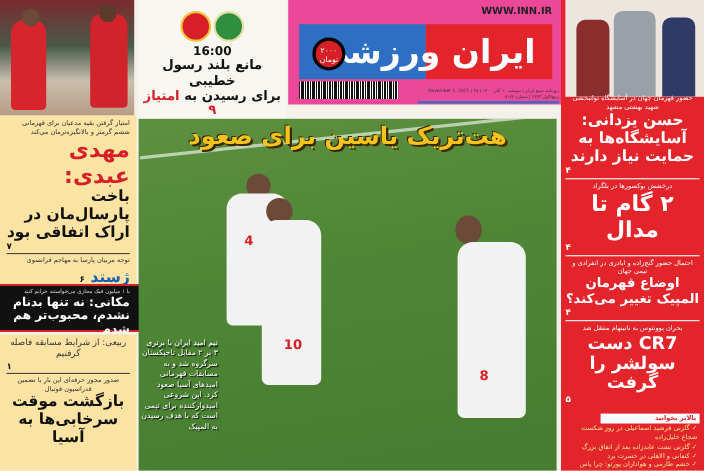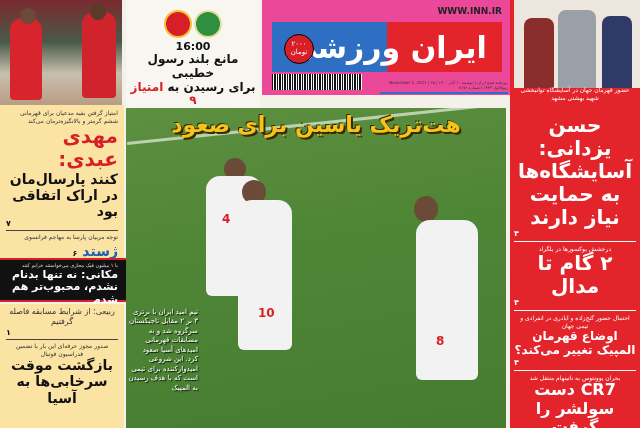--- a/index.html
+++ b/index.html
@@ -35,21 +35,21 @@
   .time { font-size: 11px; font-weight: bold; color: #111; margin-top: 2px; }
   .derby .hl { font-size: 12px; padding: 0 3px; }
 
   
   .mast { position: absolute; left: 262px; top: 0; width: 248px; height: 95px; background: #ec4899; }
   .url { position: absolute; right: 8px; top: 6px; font-size: 9px; font-weight: bold; color: #222; }
   .logo-band { position: absolute; left: 10px; top: 22px; width: 230px; height: 50px; display: flex; }
   .logo-blue { flex: 1; background: #2e6fc4; position: relative; }
   .logo-red { flex: 1; background: #e3242b; }
   .logo-text { position: absolute; inset: 0; display: flex; align-items: center; justify-content: center; font-size: 30px; font-weight: bold; color: #fff; direction: rtl; }
-  .price { position: absolute; left: 12px; top: 12px; width: 30px; height: 30px; background: #d61f26; border-radius: 50%; color: #fff; font-size: 7px; text-align: center; padding-top: 6px; line-height: 1.1; border: 1px solid #000000; }
+  .price { position: absolute; left: 12px; top: 12px; width: 30px; height: 30px; background: #d61f26; border-radius: 50%; color: #fff; font-size: 7px; text-align: center; padding-top: 6px; line-height: 1.1; border: 3px solid #000000; }
   .barcode { position: absolute; left: 10px; top: 74px; width: 90px; height: 16px; background: repeating-linear-gradient(90deg,#111 0 1px,#fff 1px 2px,#111 2px 4px,#fff 4px 5px); }
   .dateline { position: absolute; left: 118px; top: 80px; width: 128px; font-size: 4px; color: #333; text-align: right; border-bottom: 2px solid #2e6fc4; padding-bottom: 2px; }
 
   
   .main { position: absolute; left: 126px; top: 108px; width: 380px; height: 320px; background: linear-gradient(170deg,#5d9040 0%,#4f8636 40%,#467c30 100%); overflow: hidden; }
   .stripe { position: absolute; left: 0; top: 12px; width: 420px; height: 3px; background: rgba(255,255,255,.6); transform: rotate(-6deg); }
   .main-title { position: absolute; left: 10px; top: 4px; width: 360px; text-align: center; font-size: 22px; font-weight: bold; color: #f6c21c; text-shadow: 2px 2px 0 #3a2a00, -1px -1px 0 #3a2a00; direction: rtl; }
   .player { position: absolute; background: #f2f2f2; border-radius: 14px 14px 6px 6px; }
   .head { position: absolute; border-radius: 50%; background: #6b4a38; }
   .num { position: absolute; color: #d61f26; font-weight: bold; font-size: 12px; }
@@ -74,21 +74,21 @@
 <div class="page">
 
   <div class="right-col"></div>
   <div class="right-photo">
     <div class="f" style="left:10px;width:30px;height:70px;background:#8a2d2d;"></div>
     <div class="f" style="left:44px;width:38px;height:78px;background:#9aa0a8;"></div>
     <div class="f" style="left:88px;width:30px;height:72px;background:#2f3a66;"></div>
   </div>
   <div class="right-inner" dir="rtl">
     <div class="kicker">حضور قهرمان جهان در آسایشگاه توانبخشی شهید بهشتی مشهد</div>
-    <div class="hl" style="font-size:20px;margin-top:12px;">حسن یزدانی: آسایشگاه‌ها به حمایت نیاز دارند</div>
+    <div class="hl" style="font-size:14px;margin-top:0;">حسن یزدانی: آسایشگاه‌ها به حمایت نیاز دارند</div>
     <div class="pg" style="color:#fff;text-align:left;">۴</div>
     <div class="wrule"></div>
     <div class="kicker">درخشش بوکسورها در بلگراد</div>
     <div class="hl" style="font-size:20px;">۲ گام تا مدال</div>
     <div class="pg" style="color:#fff;text-align:left;">۴</div>
     <div class="wrule"></div>
     <div class="kicker">احتمال حضور گنج‌زاده و ابادری در انفرادی و تیمی جهان</div>
     <div class="hl" style="font-size:12px;">اوضاع قهرمان المپیک تغییر می‌کند؟</div>
     <div class="pg" style="color:#fff;text-align:left;">۴</div>
     <div class="wrule"></div>
@@ -129,21 +129,21 @@
 
   <div class="left-photo">
     <div class="p1"></div>
       <div class="p2"></div>
       <div class="h1"></div>
       <div class="h2"></div>
   </div>
   <div class="left-col" dir="rtl">
     <div class="kicker">امتیاز گرفتن بقیه مدعیان برای قهرمانی ششم گرمتر و بالانگیزه‌ترمان می‌کند</div>
     <div class="hl" style="font-size:20px;"><span class="red">مهدی عبدی:</span></div>
-    <div class="hl" style="font-size:14px;">کنند پارسال‌مان در اراک اتفاقی بود</div>
+    <div class="hl" style="font-size:14px;">باخت پارسال‌مان در اراک اتفاقی بود</div>
     <div class="pg" style="text-align:left;">۷</div>
     <div class="rule"></div>
     <div class="kicker">توجه مربیان پارسا به مهاجم فرانسوی</div>
     <div><span class="blue" style="font-size:14px;">ژستد</span> <span class="pg">۶</span></div>
   </div>
   <div class="black-band" dir="rtl">
     <div class="kicker">با ۱ میلیون فیک مجازی می‌خواستند خرابم کنند</div>
     <div class="hl">مکانی: نه تنها بدنام نشدم، محبوب‌تر هم شدم</div>
   </div>
   <div class="avatar"></div>

